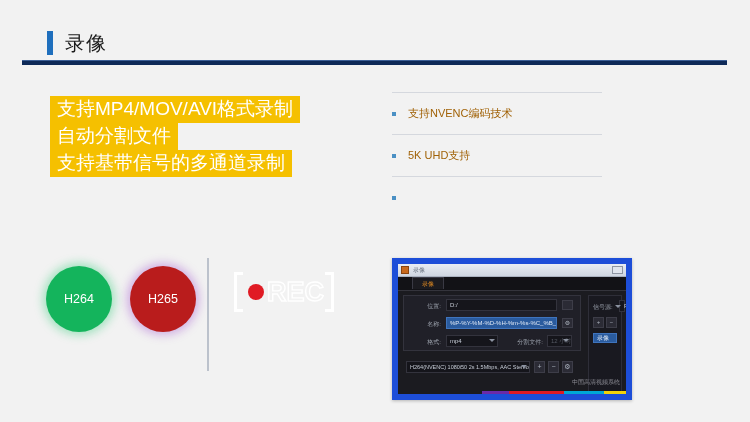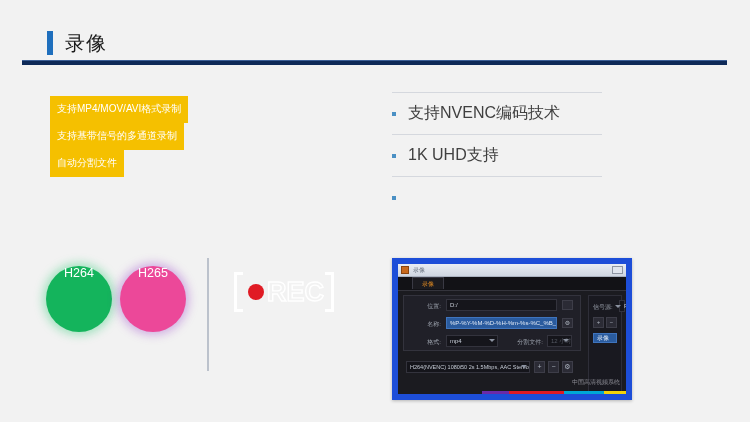--- a/index.html
+++ b/index.html
@@ -54,52 +54,52 @@
   .yellow-wrap {
     position: absolute;
     left: 50px;
     top: 96px;
     width: 270px;
   }
   .yellow-item {
     display: inline-block;
     background: #f5c000;
     color: #ffffff;
-    font-size: 10px;
+    font-size: 19px;
     line-height: 22px;
     padding: 2px 7px 3px 7px;
     margin-bottom: 14px;
     white-space: nowrap;
   }
   .yellow-item:last-child { margin-bottom: 0; }
 
   
   .circle {
     position: absolute;
     border-radius: 50%;
     color: #ffffff;
     font-size: 12.5px;
     display: flex;
-    align-items: flex-start;
+    align-items: center;
     justify-content: center;
   }
   .circle-h264 {
     left: 46px;
     top: 266px;
     width: 66px;
     height: 66px;
     background: #14b45c;
     box-shadow: 0 0 10px 3px rgba(35,200,110,0.40);
   }
   .circle-h265 {
-    left: 120px;
+    left: 130px;
     top: 266px;
     width: 66px;
     height: 66px;
-    background: #ec4899;
+    background: #b91c1c;
     box-shadow: 0 0 10px 3px rgba(150,60,200,0.38);
   }
 
   
   .v-divider {
     position: absolute;
     left: 207px;
     top: 258px;
     width: 2px;
     height: 113px;
@@ -163,22 +163,22 @@
   }
   .bullet-row:first-child { border-top: 1px solid #d5d8de; }
   .bullet-mark {
     width: 4px;
     height: 4px;
     background: #4a90c4;
     margin-right: 12px;
     flex: 0 0 auto;
   }
   .bullet-label {
-    font-size: 16px;
-    color: #404040;
+    font-size: 11px;
+    color: #a16207;
     white-space: nowrap;
   }
 
   
   .app-shot {
     position: absolute;
     left: 392px;
     top: 258px;
     width: 240px;
     height: 142px;
@@ -501,22 +501,22 @@
 <body>
 
 <div id="slide">
 
   <div class="hdr-accent"></div>
   <div class="hdr-title">录像</div>
   <div class="hdr-rule"></div>
 
   <div class="yellow-wrap">
     <div><span class="yellow-item">支持MP4/MOV/AVI格式录制</span></div>
+    <div><span class="yellow-item">自动分割文件</span></div>
     <div><span class="yellow-item">支持基带信号的多通道录制</span></div>
-    <div><span class="yellow-item">自动分割文件</span></div>
   </div>
 
   <div class="circle circle-h264">
     <span>H264</span>
   </div>
   <div class="circle circle-h265">
     <span>H265</span>
   </div>
 
   <div class="v-divider"></div>
@@ -528,21 +528,21 @@
     <div class="rec-bracket right"></div>
   </div>
 
   <div class="bullets">
     <div class="bullet-row">
       <span class="bullet-mark"></span>
       <span class="bullet-label">支持NVENC编码技术</span>
     </div>
     <div class="bullet-row">
       <span class="bullet-mark"></span>
-      <span class="bullet-label">1K UHD支持</span>
+      <span class="bullet-label">5K UHD支持</span>
     </div>
     <div class="bullet-row">
       <span class="bullet-mark"></span>
     </div>
   </div>
 
   <div class="app-shot">
 
     <div class="app-titlebar">
       <div class="app-icon"></div>

